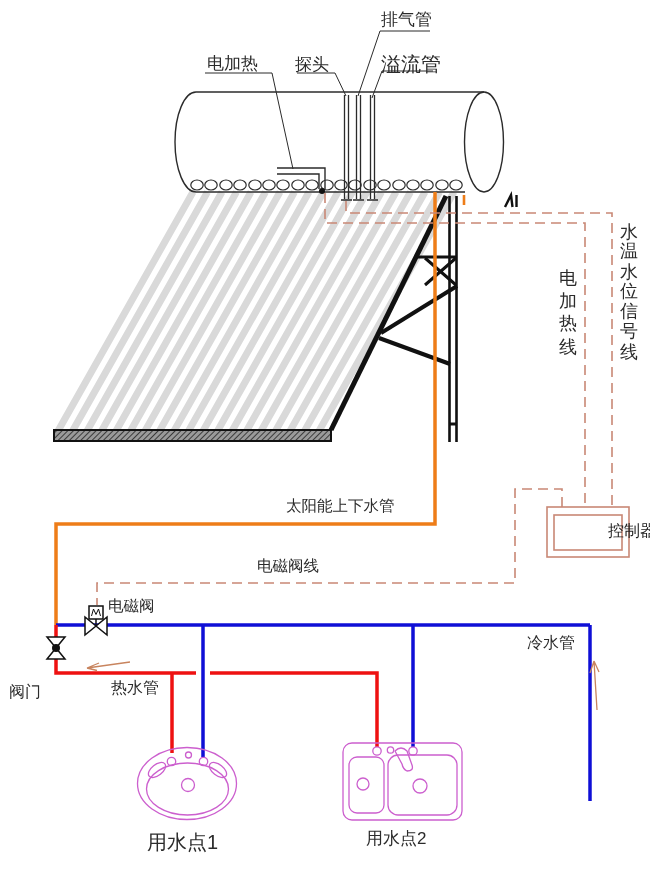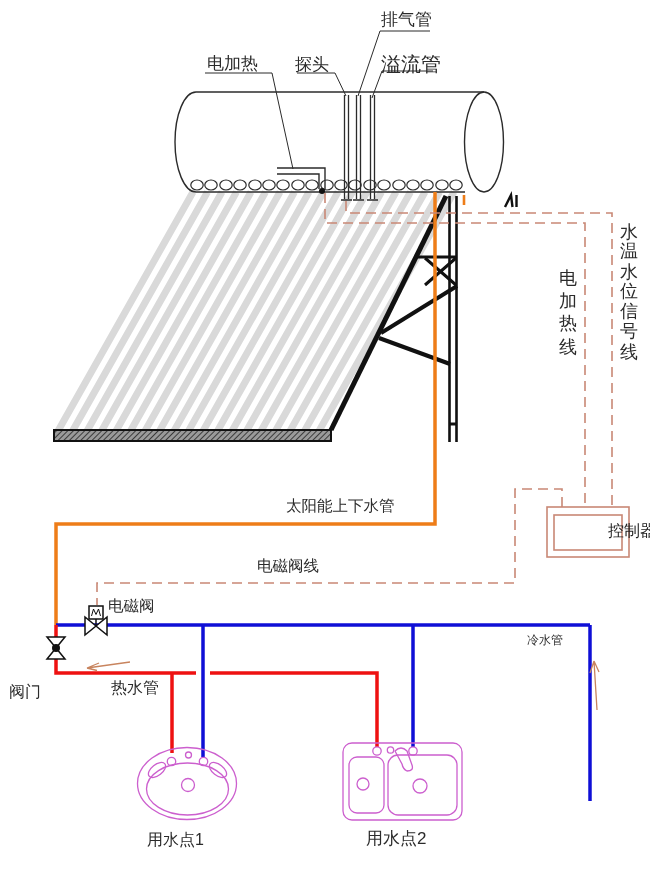--- a/index.html
+++ b/index.html
@@ -180,21 +180,21 @@
 <div class="lbl" style="left:381px;top:53px;font-size:20px;">溢流管</div>
 
 <div class="vlbl" style="left:556px;top:254px;font-size:18px;letter-spacing:23px;">电加热线</div>
 <div class="vlbl" style="left:617px;top:208px;font-size:18px;letter-spacing:20px;">水温水位信号线</div>
 
 <div class="lbl" style="left:286px;top:497px;font-size:15.5px;">太阳能上下水管</div>
 <div class="lbl" style="left:257px;top:557px;font-size:15.5px;">电磁阀线</div>
 <div class="lbl" style="left:108px;top:597px;font-size:15.5px;">电磁阀</div>
 <div class="lbl" style="left:9px;top:641px;font-size:16px;margin-top:42px;">阀门</div>
 <div class="lbl" style="left:66px;top:679px;font-size:16px;margin-left:45px;">热水管</div>
-<div class="lbl" style="left:527px;top:634px;font-size:12px;">冷水管</div>
+<div class="lbl" style="left:527px;top:634px;font-size:16px;">冷水管</div>
 
 <div class="ctrl">控制器</div>
 
-<div class="lbl" style="left:147px;top:831px;font-size:16px;">用水点1</div>
+<div class="lbl" style="left:147px;top:831px;font-size:20px;">用水点1</div>
 <div class="lbl" style="left:366px;top:830px;font-size:17px;">用水点2</div>
 
 
 </div>
 
 </body></html>

